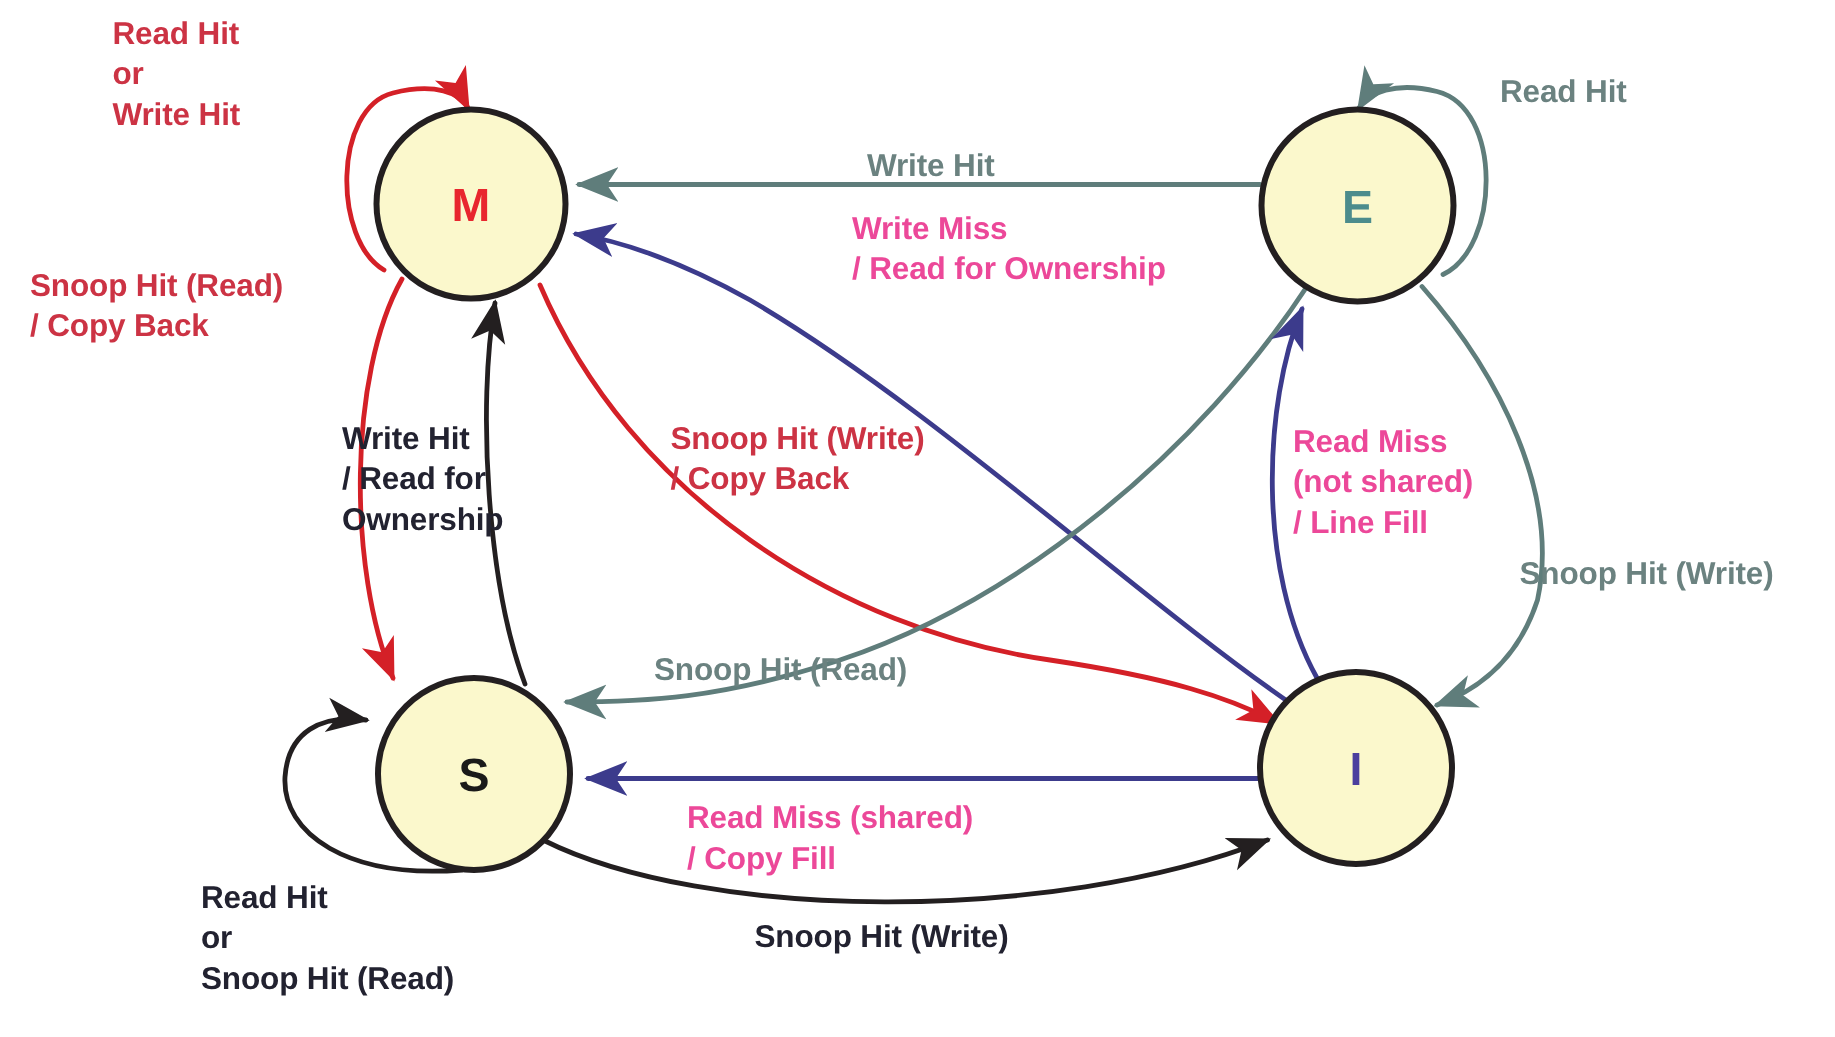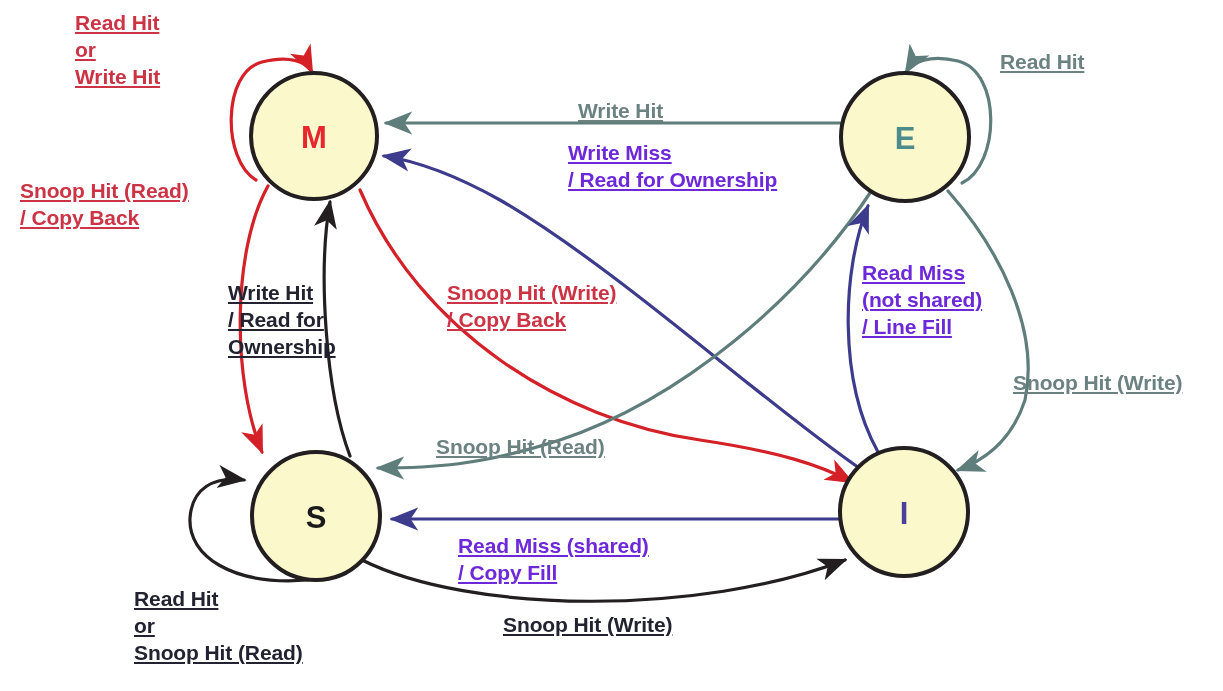--- a/index.html
+++ b/index.html
@@ -49,25 +49,24 @@
   .edge-black  { stroke: #231f20; }
 
   .lbl {
     position: absolute;
     font-family: "Liberation Sans", sans-serif;
     font-size: 21px;
     font-weight: bold;
     line-height: 1.28;
     white-space: pre;
     letter-spacing: -0.1px;
-    text-decoration: underline;
   }
   .c-red   { color: #cc3344; }
   .c-teal  { color: #6b8280; }
-  .c-navy  { color: #6d28d9; }
+  .c-navy  { color: #ec4899; }
   .c-dark  { color: #222230; }
 </style>
 </head>
 <body>
 
 <div id="diagram-root">
 
   <svg id="mesi-svg" viewBox="0 0 1223 691" xmlns="http://www.w3.org/2000/svg">
     <defs>
       <marker id="ah-red" markerWidth="11" markerHeight="11" refX="8.2" refY="4" orient="auto" markerUnits="strokeWidth">
@@ -139,21 +138,21 @@
 
   <div class="lbl c-navy" style="left:568px; top:140px;">Write Miss
 / Read for Ownership</div>
 
   <div class="lbl c-teal" style="left:1000px; top:49px;">Read Hit</div>
 
   <div class="lbl c-teal" style="left:436px; top:434px;">Snoop Hit (Read)</div>
 
   <div class="lbl c-teal" style="left:1013px; top:370px;">Snoop Hit (Write)</div>
 
-  <div class="lbl c-navy" style="left:862px; top:260px;">Read Miss
+  <div class="lbl c-navy" style="left:862px; top:282px;">Read Miss
 (not shared)
 / Line Fill</div>
 
   <div class="lbl c-navy" style="left:458px; top:533px;">Read Miss (shared)
 / Copy Fill</div>
 
   <div class="lbl c-dark" style="left:503px; top:612px;">Snoop Hit (Write)</div>
 
   <div class="lbl c-dark" style="left:134px; top:586px;">Read Hit
 or

